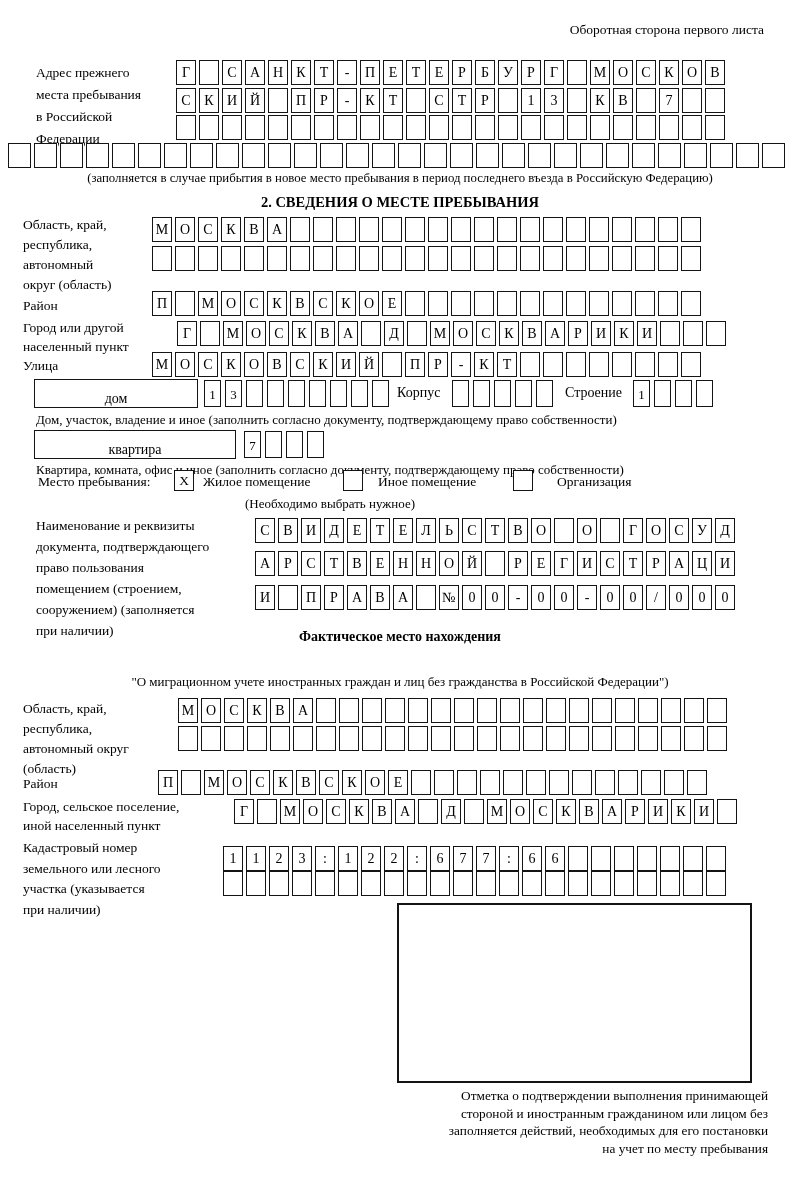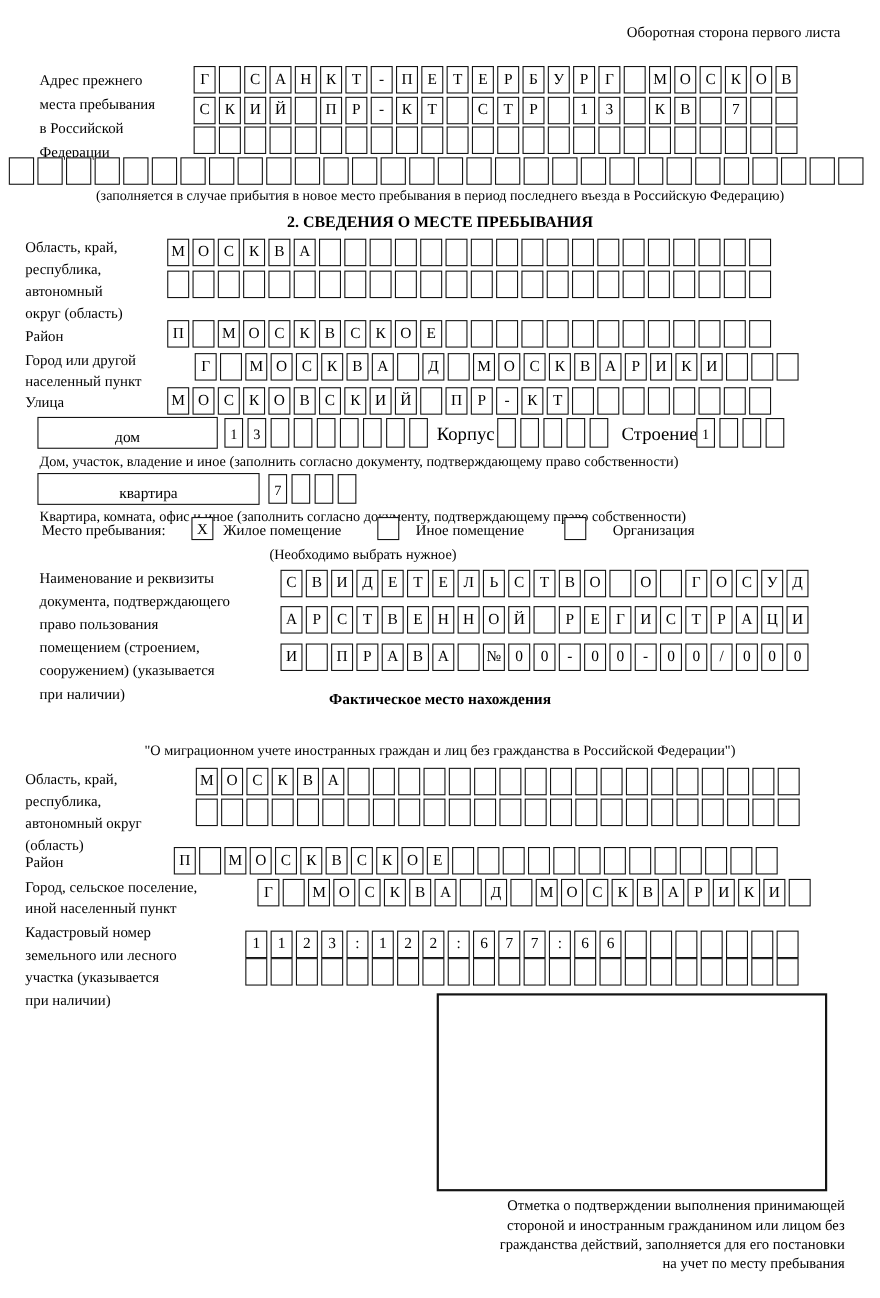--- a/index.html
+++ b/index.html
@@ -12,21 +12,21 @@
         font-size:14px;line-height:1;padding-top:1px;box-sizing:border-box;}
   .cellrow.wide .cell{width:23px;}
   .cellrow.small{gap:4px;}
   .cellrow.small .cell{width:17px;height:27px;font-size:13px;}
   .lbl{font-size:13.5px;line-height:20px;}
   .lbl4{line-height:22px;}
   .note{font-size:12.8px;text-align:center;width:800px;left:0;}
   .title{font-weight:bold;font-size:14.5px;text-align:center;width:800px;left:0;}
   .fieldrect{position:absolute;border:1.6px solid #141414;background:#fff;box-sizing:border-box;
              display:flex;align-items:flex-end;justify-content:center;font-size:14px;}
-  .sidetext{position:absolute;font-size:17px;}
+  .sidetext{position:absolute;font-size:14px;}
   .chk{flex:none;width:20px;height:21px;border:1.6px solid #141414;box-sizing:border-box;
        display:flex;align-items:center;justify-content:center;font-size:13.5px;background:#fff;}
   .bigbox{position:absolute;border:2px solid #141414;background:#fff;box-sizing:border-box;}
 </style>
 </head>
 <body>
 
 <div class="page">
 
   <div class="abs" style="top:22px;right:36px;font-size:13.5px;">Оборотная сторона первого листа</div>
@@ -352,21 +352,21 @@
     <span></span>
   </div>
   <div class="abs" style="left:557px;top:474px;font-size:13.5px;">Организация</div>
   <div class="abs" style="left:0;top:496px;width:660px;text-align:center;font-size:13px;">(Необходимо выбрать нужное)</div>
 
   <div class="abs lbl" style="left:36px;top:515px;line-height:21px;">
     <div>Наименование и реквизиты</div>
     <div>документа, подтверждающего</div>
     <div>право пользования</div>
     <div>помещением (строением,</div>
-    <div>сооружением) (указывается</div>
+    <div>сооружением) (заполняется</div>
     <div>при наличии)</div>
   </div>
   <div class="cellrow" style="left:255px;top:518px;">
       <span class="cell">С</span>
       <span class="cell">В</span>
       <span class="cell">И</span>
       <span class="cell">Д</span>
       <span class="cell">Е</span>
       <span class="cell">Т</span>
       <span class="cell">Е</span>
@@ -603,17 +603,17 @@
       <span class="cell"></span>
       <span class="cell"></span>
       <span class="cell"></span>
       <span class="cell"></span>
     </div>
 
   <div class="bigbox" style="left:397px;top:903px;width:355px;height:180px;"></div>
   <div class="abs" style="left:388px;top:1087px;width:380px;text-align:right;font-size:13.3px;line-height:17.5px;">
     <div>Отметка о подтверждении выполнения принимающей</div>
     <div>стороной и иностранным гражданином или лицом без</div>
-    <div>гражданства действий, заполняется для его постановки</div>
+    <div>заполняется действий, необходимых для его постановки</div>
     <div>на учет по месту пребывания</div>
   </div>
 
 </div>
 
 </body></html>

